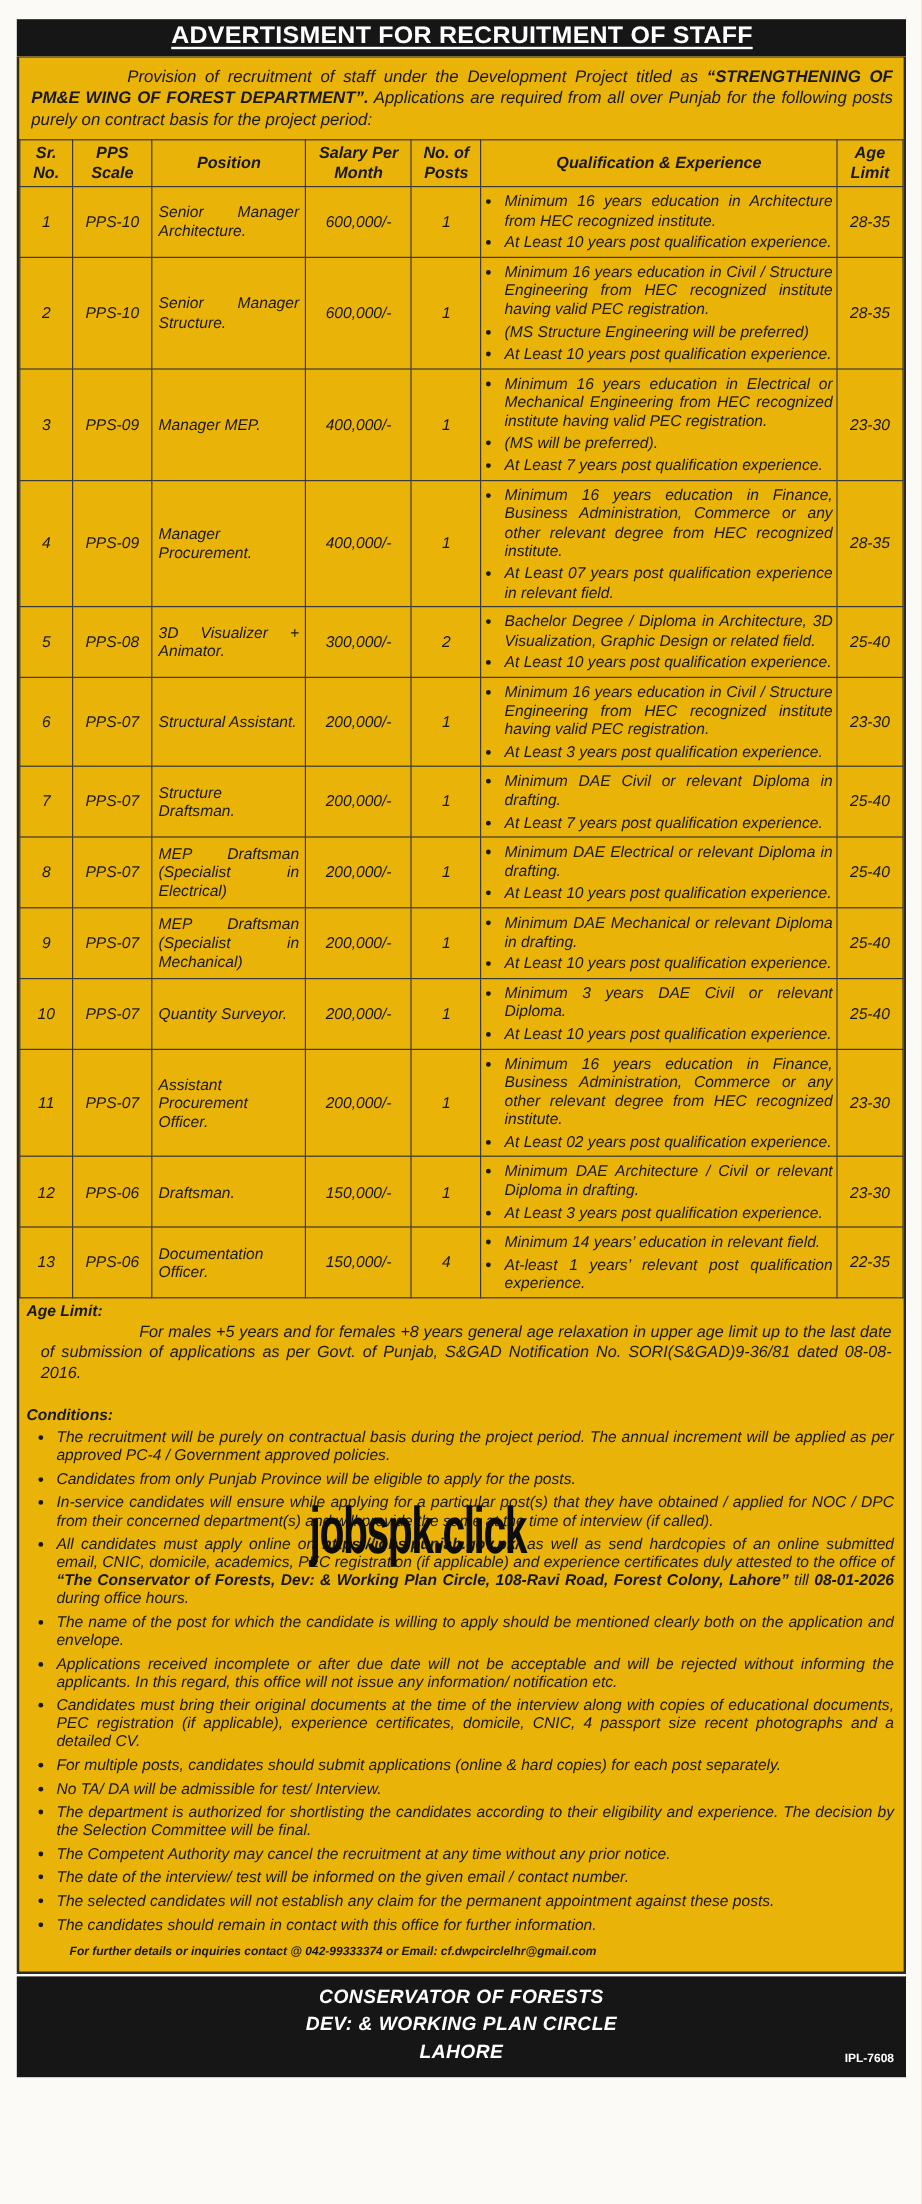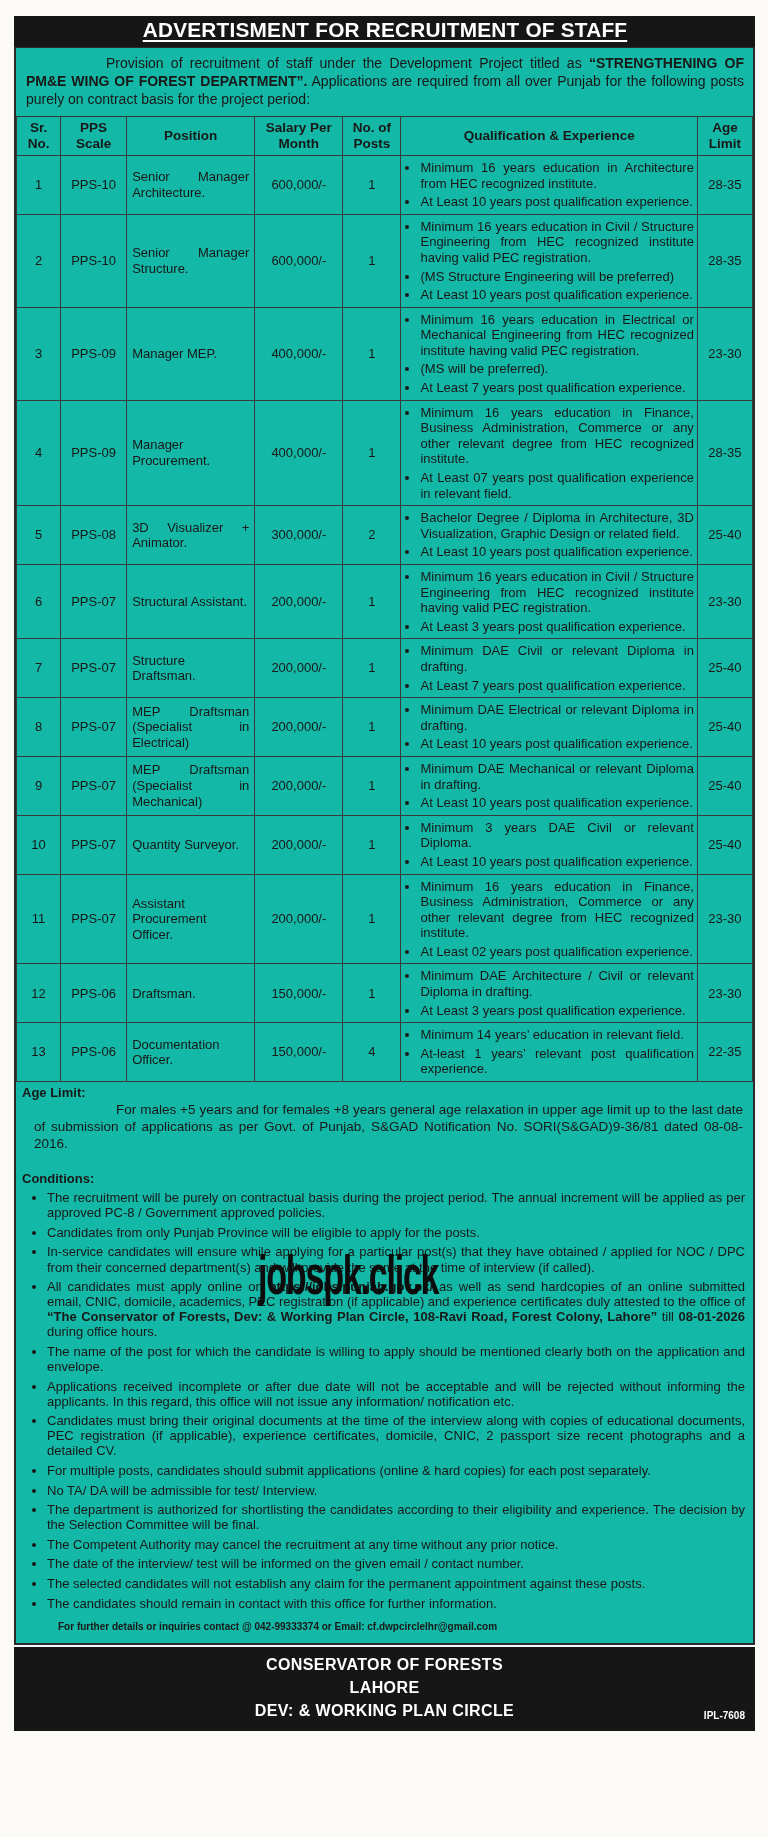--- a/index.html
+++ b/index.html
@@ -20,21 +20,21 @@
     background:#161616; color:#fff;
     text-align:center; padding:3px 0 5px;
   }
   .title-bar span{
     font-weight:bold; font-size:20px; letter-spacing:.2px;
     text-decoration:underline; text-underline-offset:3px;
     display:inline-block; transform:scaleX(1.04);
   }
 
   
-  .content-box { border:2px solid #2b2b2b; border-top:1px solid #2b2b2b; background:#14b8a6; }
+  .content-box { border:2px solid #2b2b2b; border-top:1px solid #2b2b2b; background:#eab308;font-style:italic; }
 
   .intro {
     font-size:14px; line-height:1.3; text-align:justify;
     padding:6px 9px 7px 10px; text-indent:80px;
   }
   .intro .b { font-weight:bold; }
 
   
   table.jobs {
     width:100%; border-collapse:collapse; table-layout:fixed;
@@ -68,21 +68,21 @@
   .contact {
     font-weight:bold; font-size:10px; line-height:1.35;
     text-align:justify; margin:9px 42px 10px 42px;
   }
 
   
   .footer-bar {
     position:relative; background:#161616; color:#fff;
     text-align:center; padding:6px 0 8px; margin-top:2px;
   }
-  .footer-line { font-weight:bold; font-size:16px; line-height:1.45; letter-spacing:.4px; }
+  .footer-line { font-weight:bold; font-size:16px; line-height:1.45; letter-spacing:.4px;font-style:italic; }
   .footer-ref { position:absolute; right:10px; bottom:10px; font-weight:bold; font-size:10px; }
 
   
   .watermark {
     position:absolute; left:258px; top:1243px;
     font-size:55px; font-weight:bold; color:#0c0c0c;
     transform:scaleX(0.62); transform-origin:left top;
     letter-spacing:-2px; white-space:nowrap; pointer-events:none;
   }
 </style>
@@ -307,41 +307,41 @@
     <td class="c">22-35</td>
   </tr>
           </tbody>
       </table>
 
       <div class="sec-heading">Age Limit:</div>
       <p class="age-text">For males +5 years and for females +8 years general age relaxation in upper age limit up to the last date of submission of applications as per Govt. of Punjab, S&amp;GAD Notification No. SORI(S&amp;GAD)9-36/81 dated 08-08-2016.</p>
 
       <div class="sec-heading">Conditions:</div>
       <ul class="conditions-list">
-          <li><span>The recruitment will be purely on contractual basis during the project period. The annual increment will be applied as per approved PC-8 / Government approved policies.</span></li>
+          <li><span>The recruitment will be purely on contractual basis during the project period. The annual increment will be applied as per approved PC-4 / Government approved policies.</span></li>
           <li><span>Candidates from only Punjab Province will be eligible to apply for the posts.</span></li>
           <li><span>In-service candidates will ensure while applying for a particular post(s) that they have obtained / applied for NOC / DPC from their concerned department(s) and will provide the same at the time of interview (if called).</span></li>
           <li><span>All candidates must apply online on </span><span class="b">https://jobs.punjab.gov.pk/</span><span> as well as send hardcopies of an online submitted email, CNIC, domicile, academics, PEC registration (if applicable) and experience certificates duly attested to the office of </span><span class="b">“The Conservator of Forests, Dev: &amp; Working Plan Circle, 108-Ravi Road, Forest Colony, Lahore”</span><span> till </span><span class="b">08-01-2026</span><span> during office hours.</span></li>
           <li><span>The name of the post for which the candidate is willing to apply should be mentioned clearly both on the application and envelope.</span></li>
           <li><span>Applications received incomplete or after due date will not be acceptable and will be rejected without informing the applicants. In this regard, this office will not issue any information/ notification etc.</span></li>
-          <li><span>Candidates must bring their original documents at the time of the interview along with copies of educational documents, PEC registration (if applicable), experience certificates, domicile, CNIC, 2 passport size recent photographs and a detailed CV.</span></li>
+          <li><span>Candidates must bring their original documents at the time of the interview along with copies of educational documents, PEC registration (if applicable), experience certificates, domicile, CNIC, 4 passport size recent photographs and a detailed CV.</span></li>
           <li><span>For multiple posts, candidates should submit applications (online &amp; hard copies) for each post separately.</span></li>
           <li><span>No TA/ DA will be admissible for test/ Interview.</span></li>
           <li><span>The department is authorized for shortlisting the candidates according to their eligibility and experience. The decision by the Selection Committee will be final.</span></li>
           <li><span>The Competent Authority may cancel the recruitment at any time without any prior notice.</span></li>
           <li><span>The date of the interview/ test will be informed on the given email / contact number.</span></li>
           <li><span>The selected candidates will not establish any claim for the permanent appointment against these posts.</span></li>
           <li><span>The candidates should remain in contact with this office for further information.</span></li>
         </ul>
 
       <p class="contact">For further details or inquiries contact @ 042-99333374 or Email: cf.dwpcirclelhr@gmail.com</p>
     </div>
 
     <div class="footer-bar">
       <div class="footer-line">CONSERVATOR OF FORESTS</div>
+      <div class="footer-line">DEV: &amp; WORKING PLAN CIRCLE</div>
       <div class="footer-line">LAHORE</div>
-      <div class="footer-line">DEV: &amp; WORKING PLAN CIRCLE</div>
       <div class="footer-ref">IPL-7608</div>
     </div>
   </div>
 
   <div class="watermark">jobspk.click</div>
 </div>
 
 </body></html>

